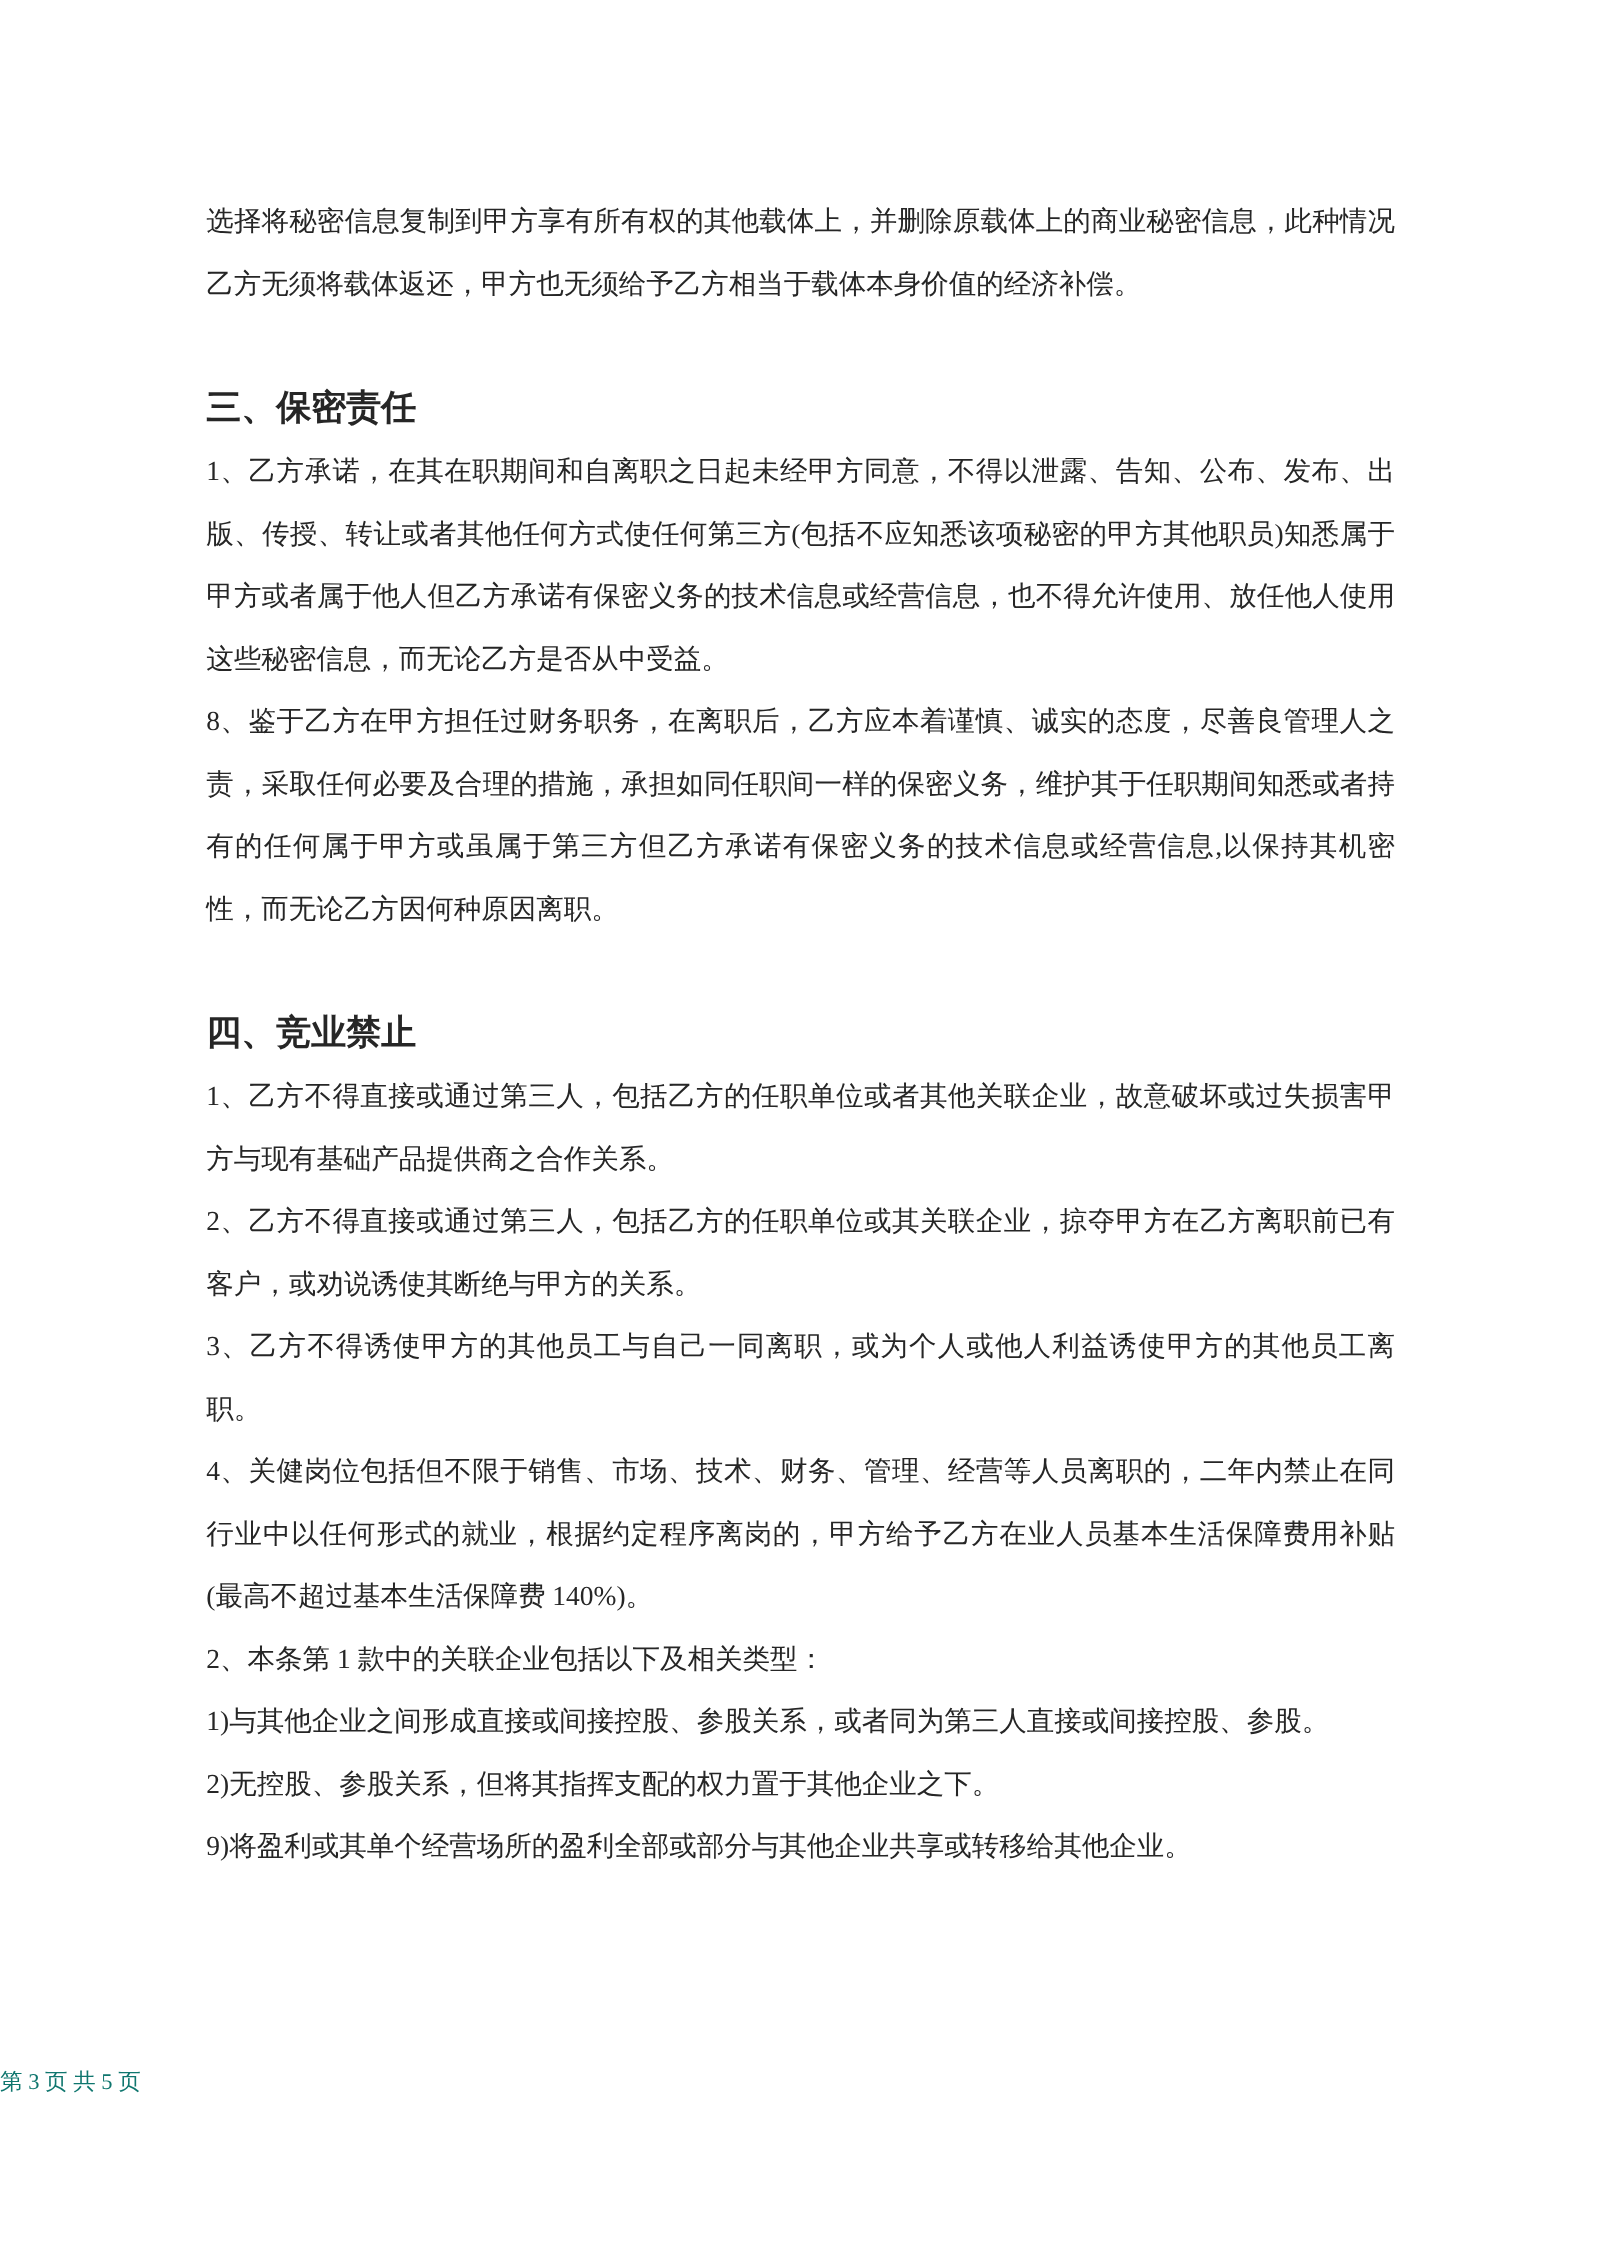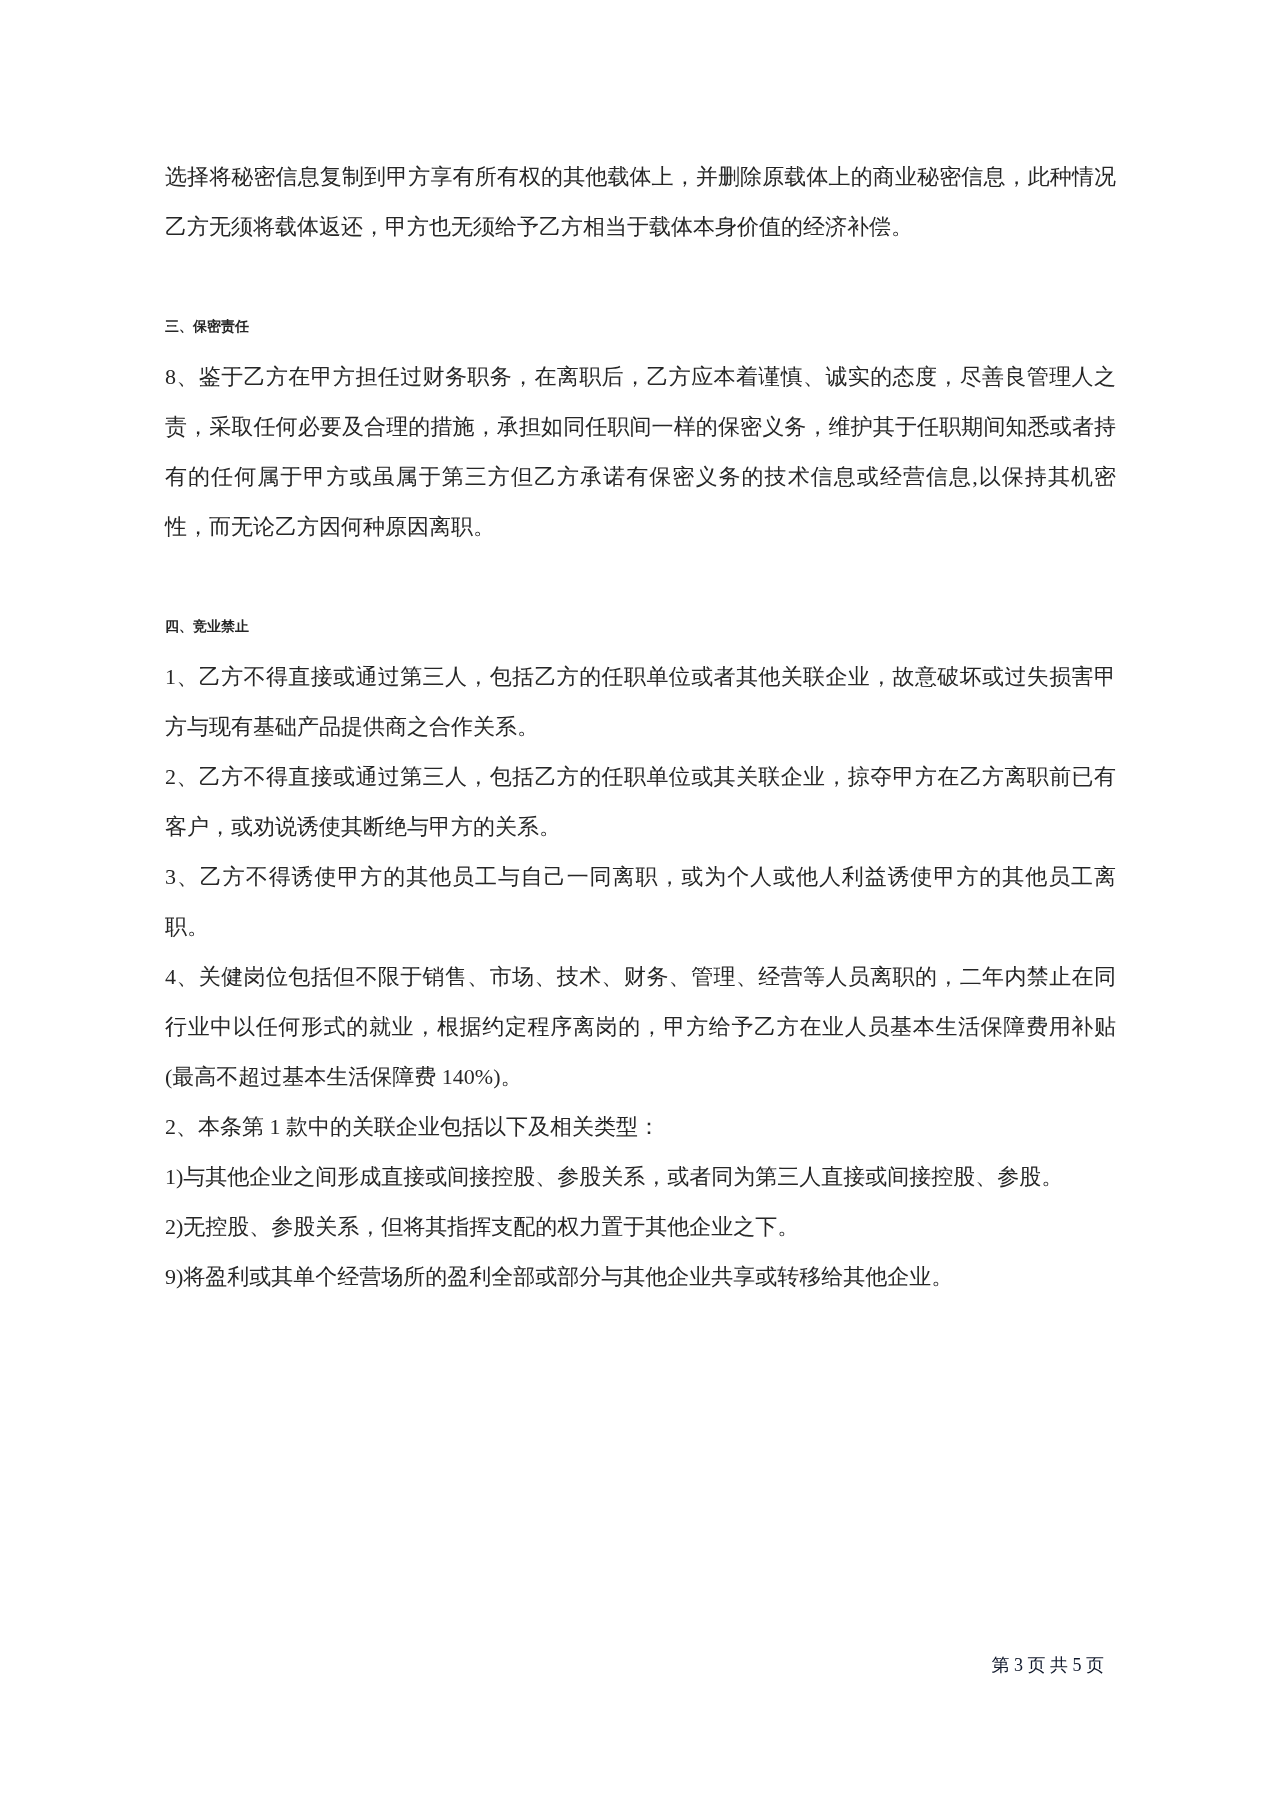--- a/index.html
+++ b/index.html
@@ -27,47 +27,48 @@
     line-height: 50px;
     margin: 0;
     text-align: justify;
     text-justify: inter-ideograph;
     word-break: break-all;
   }
   .para:last-child {
     text-align: left;
   }
   .heading {
-    font-size: 14px;
+    font-size: 28px;
     line-height: 50px;
     margin: 50px 0 0 0;
     font-weight: bold;
     text-align: left;
   }
   .short {
     text-align: left;
   }
   .footer {
     position: absolute;
     top: 1640px;
     left: 0;
     width: 1104px;
-    text-align: right;
+    text-align: left;
     font-size: 18px;
     line-height: 50px;
-    color: #0f172a;
+    color: #0f766e;
   }
 </style>
 </head>
 <body>
 
 <div class="page">
   <div class="content">
     <p class="para">选择将秘密信息复制到甲方享有所有权的其他载体上，并删除原载体上的商业秘密信息，此种情况乙方无须将载体返还，甲方也无须给予乙方相当于载体本身价值的经济补偿。</p>
     <h2 class="heading">三、保密责任</h2>
+    <p class="para">1、乙方承诺，在其在职期间和自离职之日起未经甲方同意，不得以泄露、告知、公布、发布、出版、传授、转让或者其他任何方式使任何第三方(包括不应知悉该项秘密的甲方其他职员)知悉属于甲方或者属于他人但乙方承诺有保密义务的技术信息或经营信息，也不得允许使用、放任他人使用这些秘密信息，而无论乙方是否从中受益。</p>
     <p class="para">8、鉴于乙方在甲方担任过财务职务，在离职后，乙方应本着谨慎、诚实的态度，尽善良管理人之责，采取任何必要及合理的措施，承担如同任职间一样的保密义务，维护其于任职期间知悉或者持有的任何属于甲方或虽属于第三方但乙方承诺有保密义务的技术信息或经营信息,以保持其机密性，而无论乙方因何种原因离职。</p>
     <h2 class="heading">四、竞业禁止</h2>
     <p class="para">1、乙方不得直接或通过第三人，包括乙方的任职单位或者其他关联企业，故意破坏或过失损害甲方与现有基础产品提供商之合作关系。</p>
     <p class="para">2、乙方不得直接或通过第三人，包括乙方的任职单位或其关联企业，掠夺甲方在乙方离职前已有客户，或劝说诱使其断绝与甲方的关系。</p>
     <p class="para">3、乙方不得诱使甲方的其他员工与自己一同离职，或为个人或他人利益诱使甲方的其他员工离职。</p>
     <p class="para">4、关健岗位包括但不限于销售、市场、技术、财务、管理、经营等人员离职的，二年内禁止在同行业中以任何形式的就业，根据约定程序离岗的，甲方给予乙方在业人员基本生活保障费用补贴(最高不超过基本生活保障费 140%)。</p>
     <p class="para short">2、本条第 1 款中的关联企业包括以下及相关类型：</p>
     <p class="para">1)与其他企业之间形成直接或间接控股、参股关系，或者同为第三人直接或间接控股、参股。</p>
     <p class="para short">2)无控股、参股关系，但将其指挥支配的权力置于其他企业之下。</p>
     <p class="para short">9)将盈利或其单个经营场所的盈利全部或部分与其他企业共享或转移给其他企业。</p>

